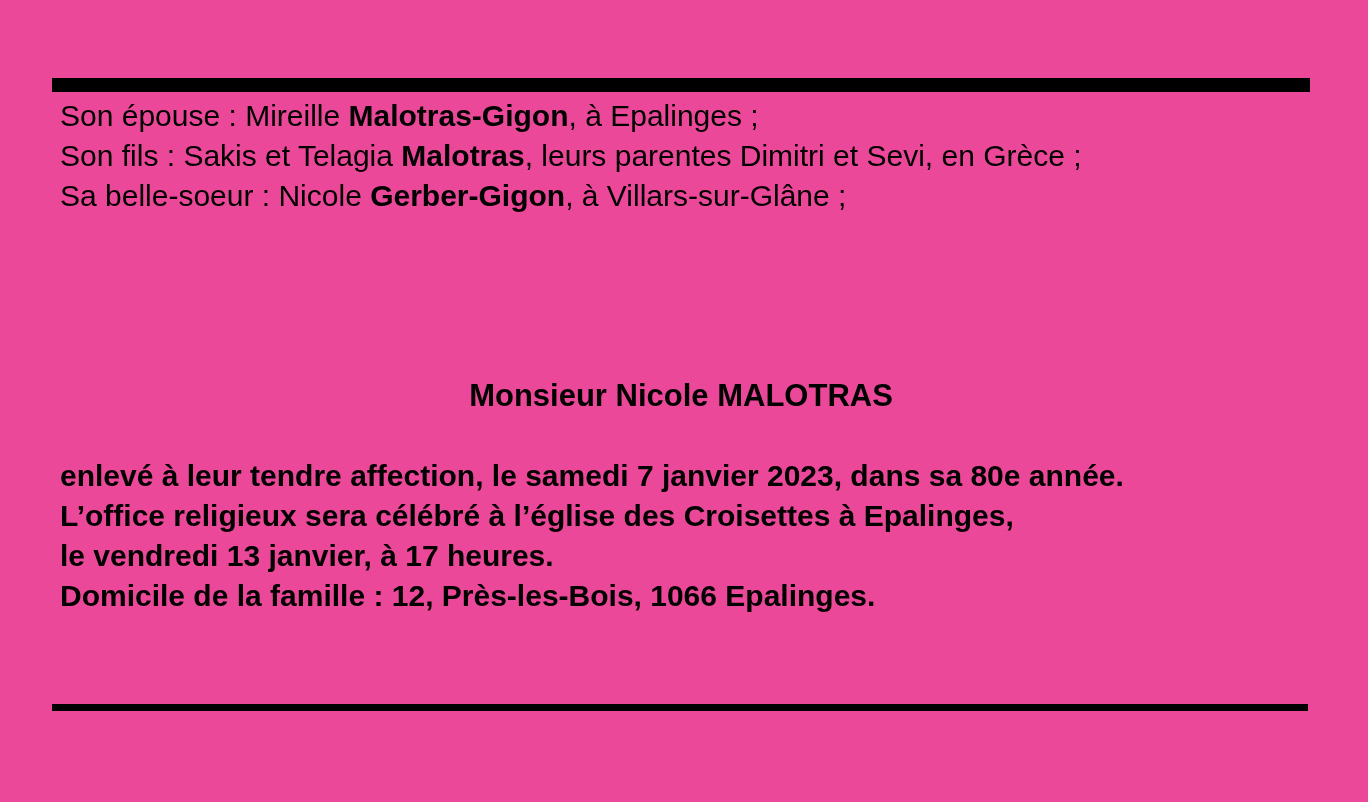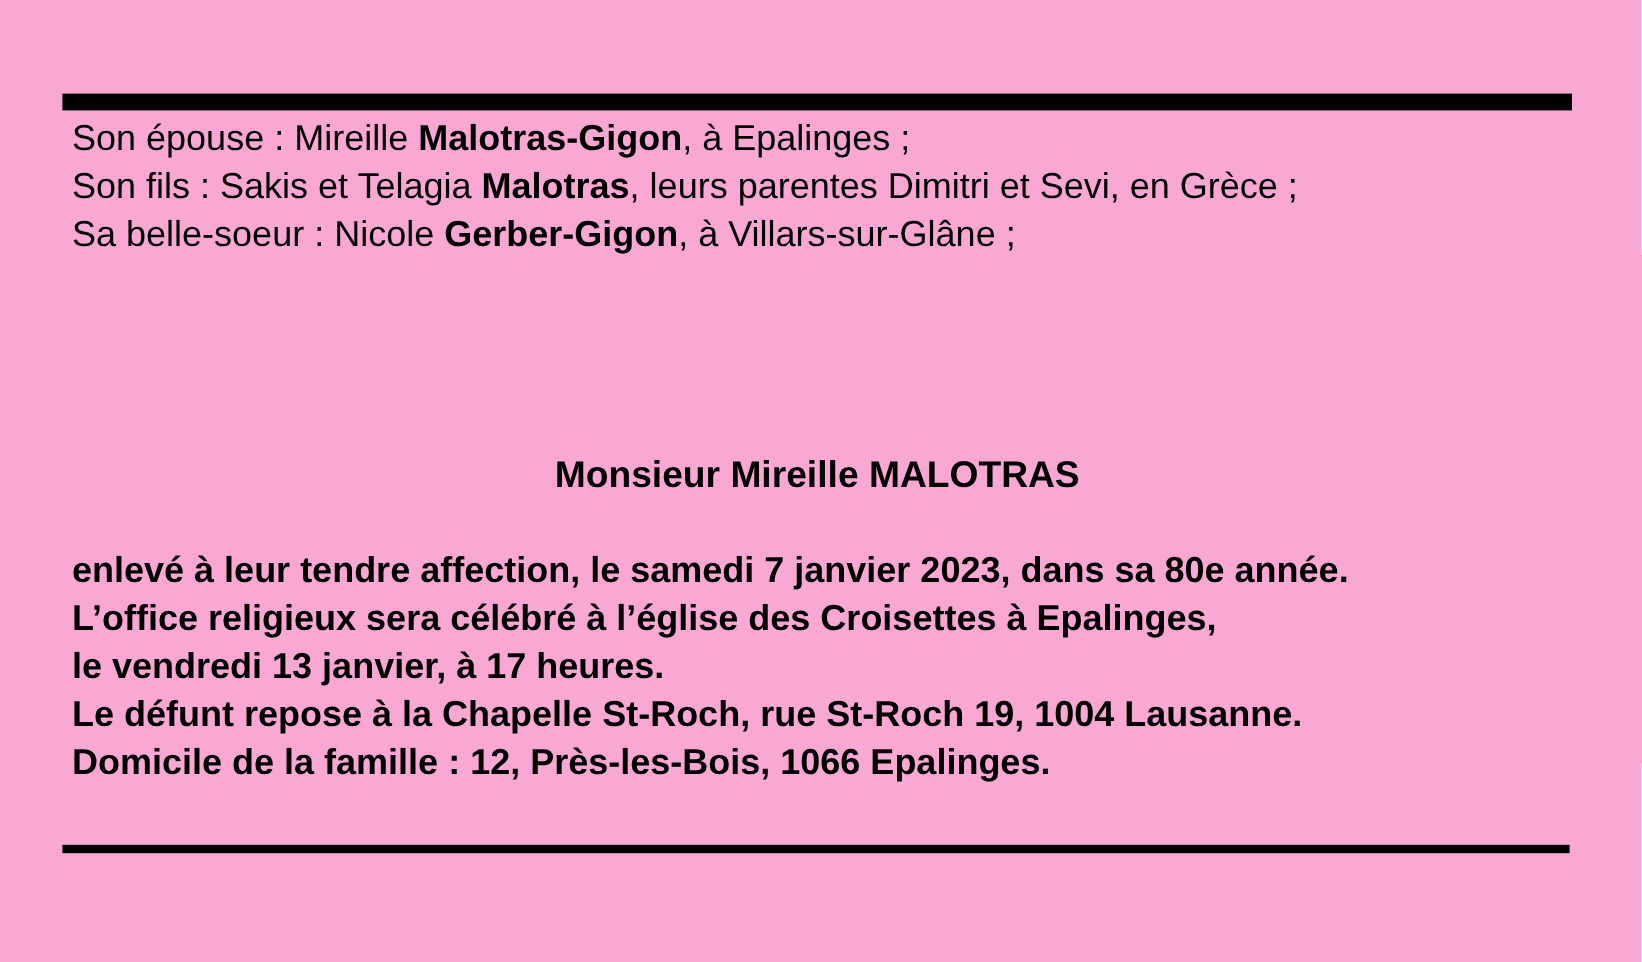--- a/index.html
+++ b/index.html
@@ -4,21 +4,21 @@
 <style>
   html, body {
     margin: 0;
     padding: 0;
     background: #ffffff;
   }
   .sheet {
     position: relative;
     width: 1368px;
     height: 802px;
-    background: #f9a8d4;
+    background: #ec4899;
     font-family: "Liberation Sans", sans-serif;
     color: #000000;
     overflow: hidden;
   }
   .rule {
     position: absolute;
     background: #000000;
   }
   .rule-top {
     left: 52px;
@@ -74,25 +74,24 @@
 <div class="sheet">
 
   <div class="rule rule-top"></div>
 
   <div class="intro-block">
     <p class="line"><span>Son épouse : Mireille </span><span class="bold">Malotras-Gigon</span><span>, à Epalinges ;</span></p>
     <p class="line"><span>Son fils : Sakis et Telagia </span><span class="bold">Malotras</span><span>, leurs parentes Dimitri et Sevi, en Grèce ;</span></p>
     <p class="line"><span>Sa belle-soeur : Nicole </span><span class="bold">Gerber-Gigon</span><span>, à Villars-sur-Glâne ;</span></p>
   </div>
 
-  <div class="title-line">Monsieur Mireille MALOTRAS</div>
+  <div class="title-line">Monsieur Nicole MALOTRAS</div>
 
   <div class="detail-block">
     <p class="line">enlevé à leur tendre affection, le samedi 7 janvier 2023, dans sa 80e année.</p>
     <p class="line">L’office religieux sera célébré à l’église des Croisettes à Epalinges,</p>
     <p class="line">le vendredi 13 janvier, à 17 heures.</p>
-    <p class="line">Le défunt repose à la Chapelle St-Roch, rue St-Roch 19, 1004 Lausanne.</p>
     <p class="line">Domicile de la famille : 12, Près-les-Bois, 1066 Epalinges.</p>
   </div>
 
   <div class="rule rule-bottom"></div>
 
 </div>
 
 </body></html>

